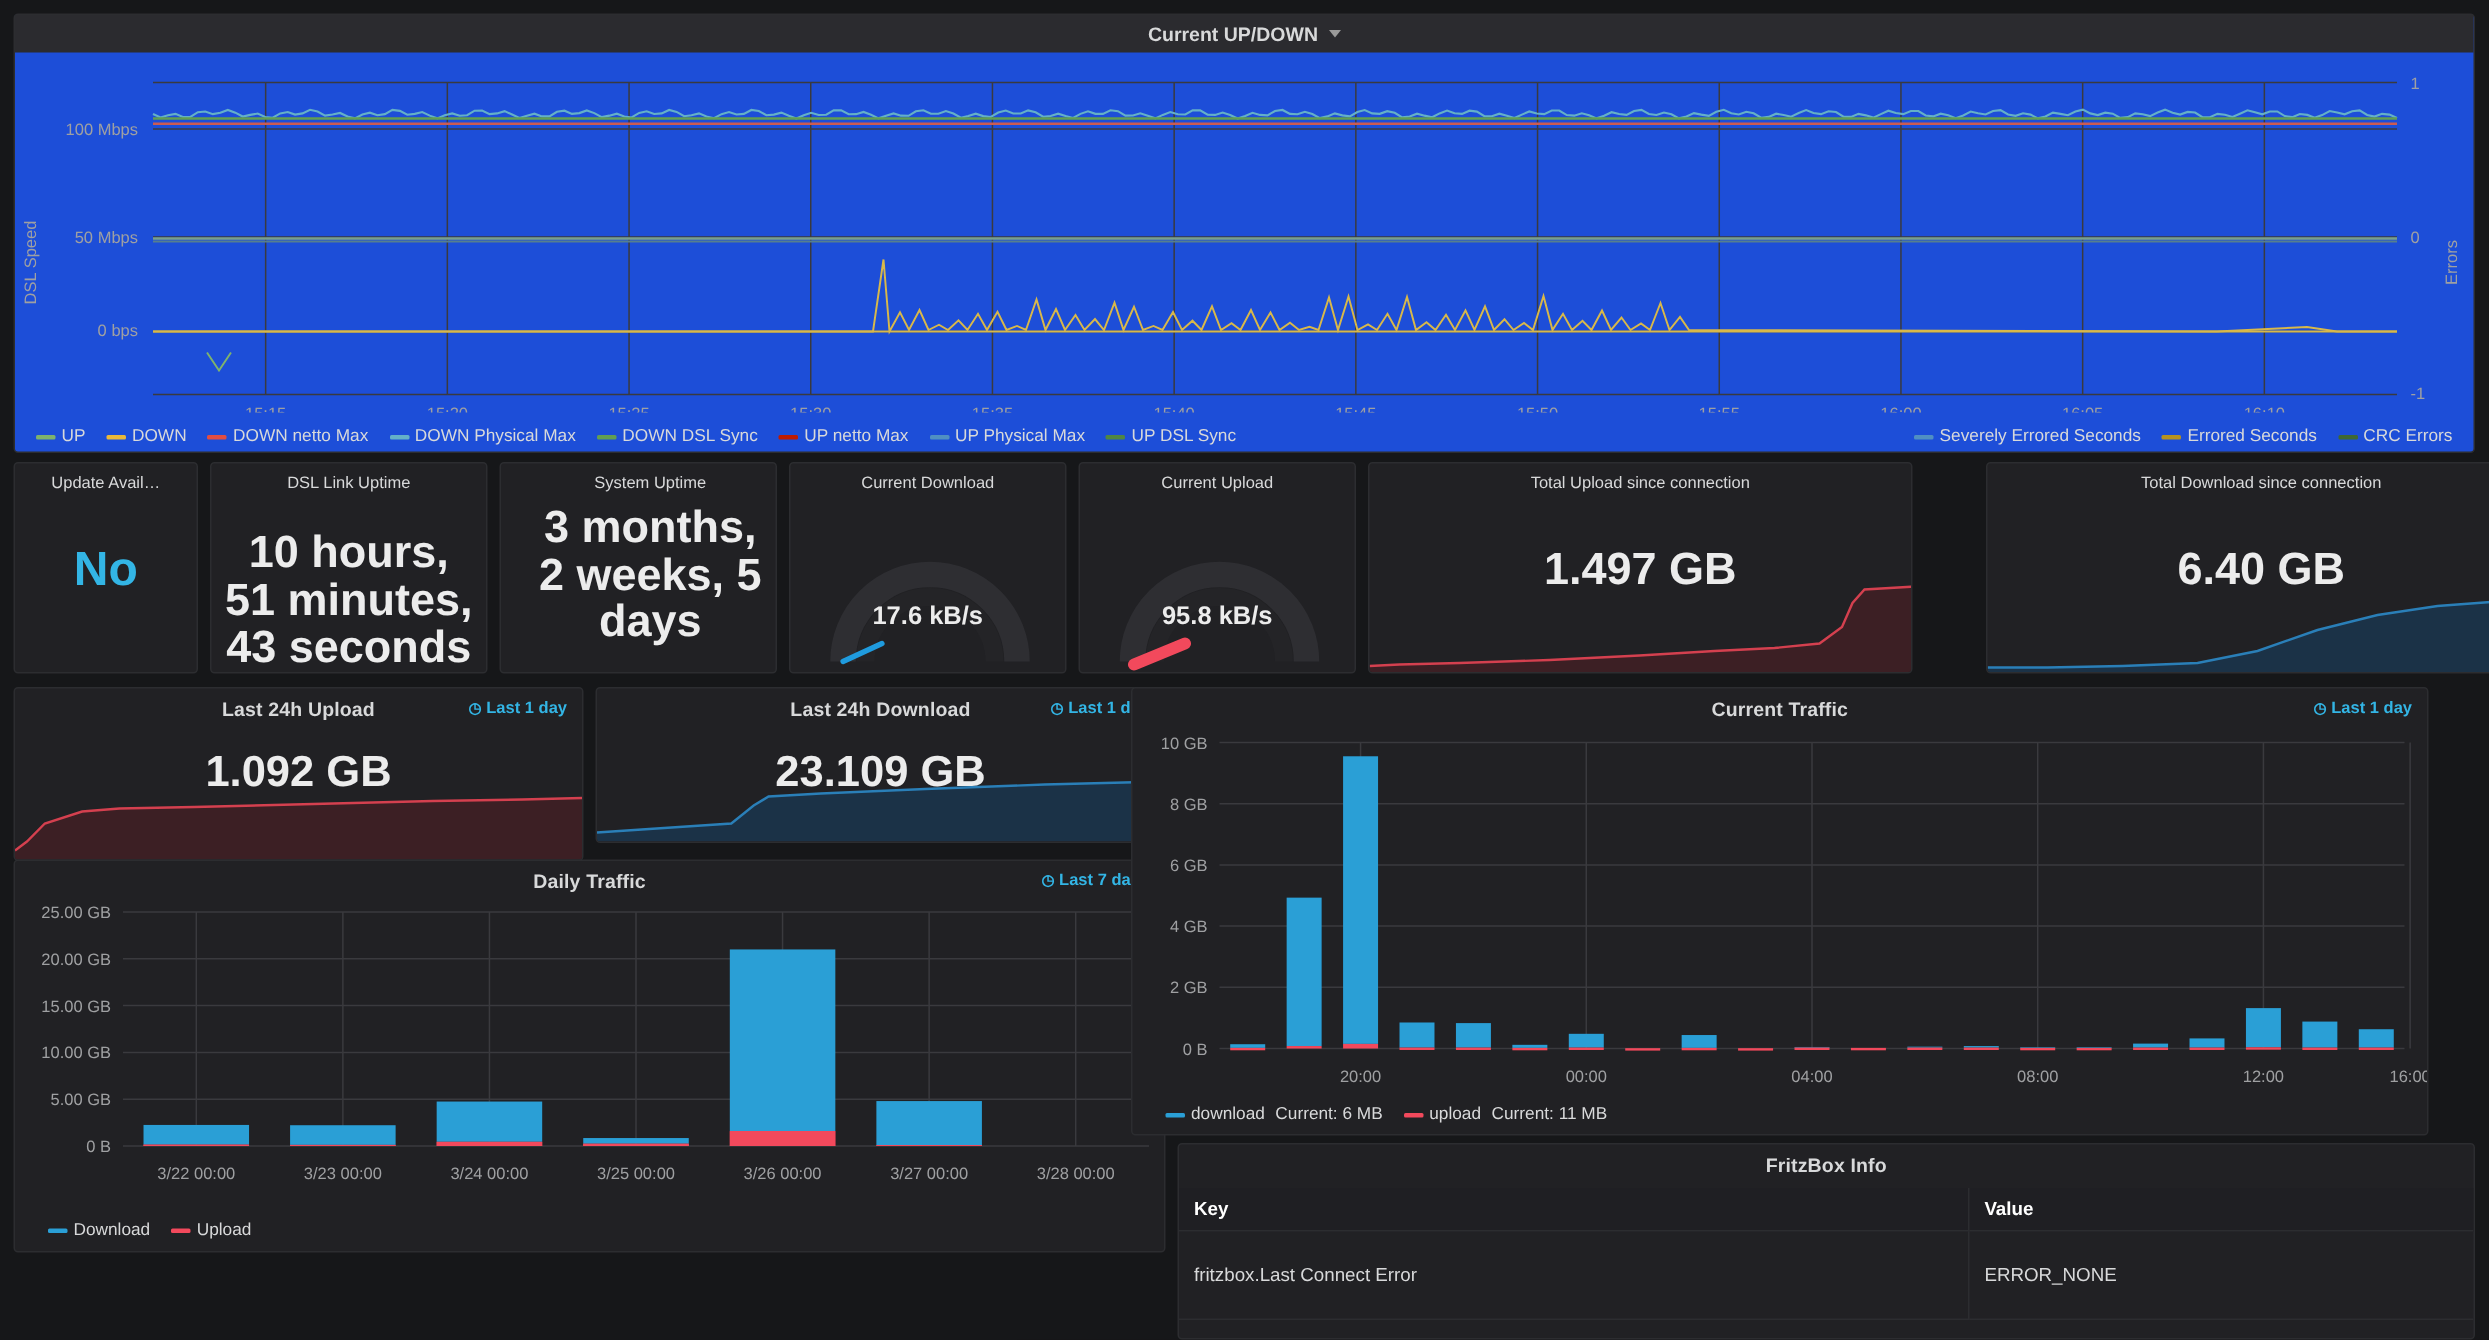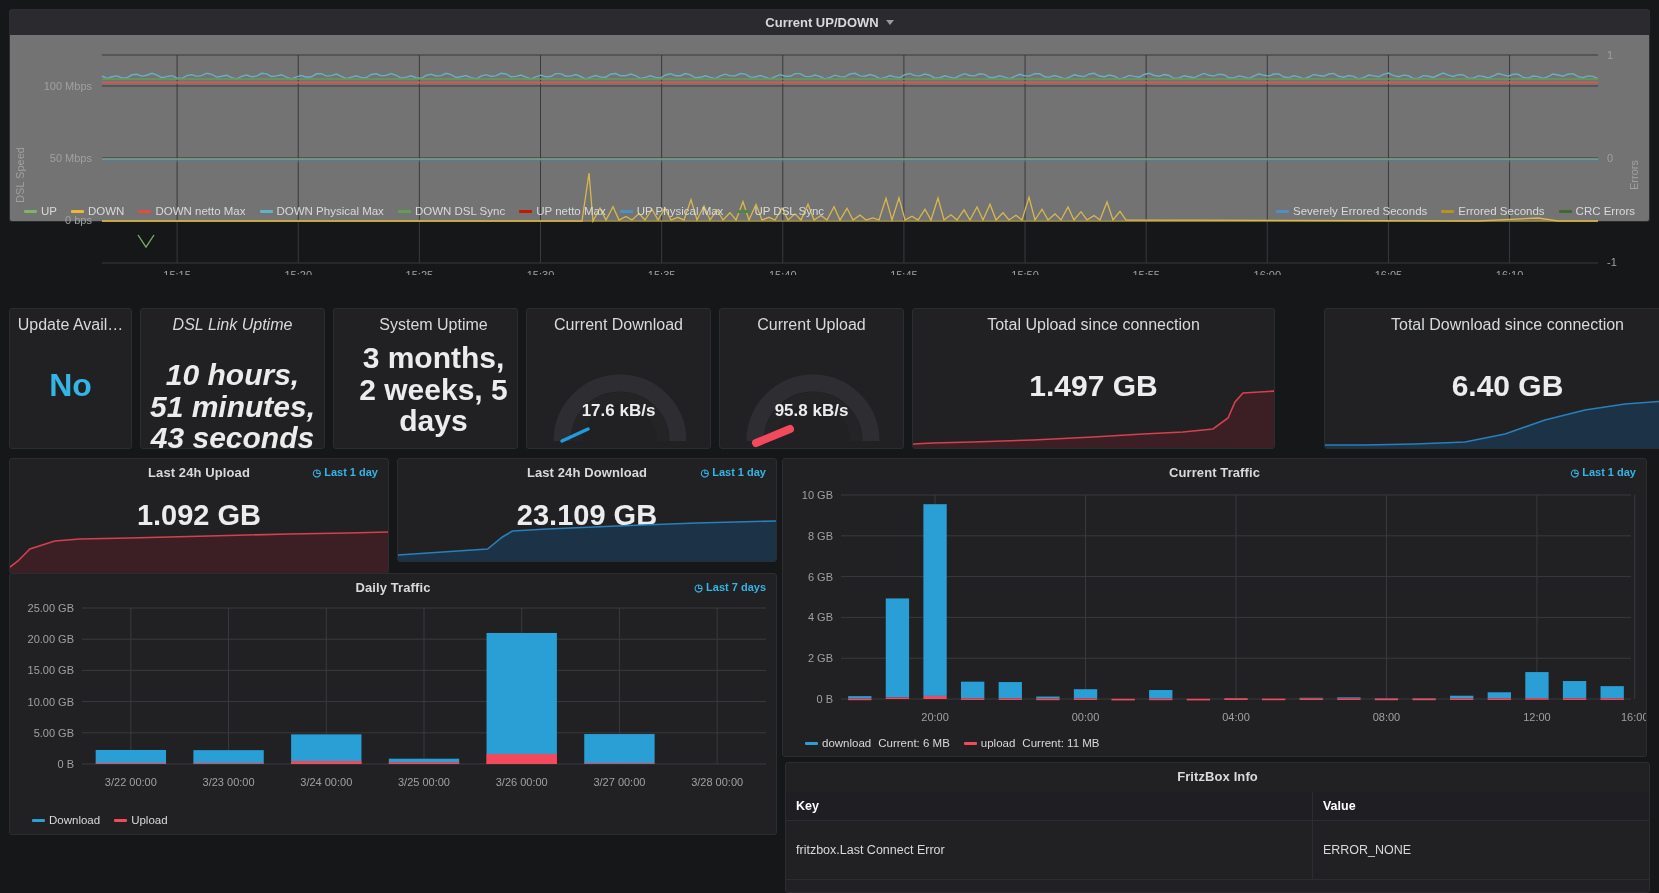--- a/index.html
+++ b/index.html
@@ -13,24 +13,24 @@
   .panel { background:#212124; border:1px solid #2c2d30; border-radius:3px; position:relative; }
   .panel-title { text-align:center; font-size:13px; font-weight:600; color:#d8d9da; padding-top:6px; letter-spacing:.1px;}
   .tr-badge { position:absolute; right:10px; top:7px; font-size:11px; font-weight:bold; color:#33b5e5; }
   .tr-badge .clk { font-size:10px; }
   .axis-label { font-size:11px; fill:#9fa0a2; }
   svg text { font-family:"Liberation Sans", sans-serif; }
   .legend { display:flex; align-items:center; gap:14px; font-size:11.5px; color:#d8d9da; }
   .legend .item { display:flex; align-items:center; gap:4px; white-space:nowrap;}
   .legend .dash { width:13px; height:3px; border-radius:1px; display:inline-block;}
   .bigval { text-align:center; font-weight:700; color:#ececec; line-height:1.05; }
-  .stat-title { text-align:center; font-size:16px; color:#d8d9da; padding-top:7px; }
+  .stat-title { text-align:center; font-size:11px; color:#d8d9da; padding-top:7px; }
 
   
-  #topPanel { position:absolute; left:9px; top:9px; width:1641px; height:213px; background:#737373; border:1px solid #2c2d30;}
+  #topPanel { position:absolute; left:9px; top:9px; width:1641px; height:293px; background:#1d4ed8; border:1px solid #2c2d30;}
   #topHeader { height:25px; background:#2b2b2f; display:flex; align-items:center; justify-content:center; font-size:13px; font-weight:600;}
   .caret { margin-left:7px; border-left:4px solid transparent;border-right:4px solid transparent;border-top:5px solid #9a9a9a; display:inline-block;}
   #topLegendRow { position:absolute; left:0; right:0; bottom:4px; display:flex; justify-content:space-between; padding:0 14px;}
 
   
   .statrow { position:absolute; top:308px; height:141px; }
   .spark { position:absolute; left:0; right:0; bottom:0; height:60px; }
 
   
   .row3 { position:absolute; top:458px; }
@@ -161,21 +161,21 @@
         </div>
       </div>
   </div>
 </div>
 
 <div class="statrow panel" style="left:9px; width:123px;">
   <div class="stat-title">Update Avail…</div>
   <div class="bigval" style="font-size:32px;color:#33b5e5;margin-top:35px;">No</div>
 </div>
 
-<div class="statrow panel" style="left:140px; width:185px;font-style:italic;">
+<div class="statrow panel" style="left:140px; width:185px;">
   <div class="stat-title">DSL Link Uptime</div>
   <div class="bigval" style="font-size:30px;margin-top:25px;padding:0 4px;">10 hours, 51 minutes, 43 seconds</div>
 </div>
 
 <div class="statrow panel" style="left:333px; width:185px;padding-left:16px;">
   <div class="stat-title">System Uptime</div>
   <div class="bigval" style="font-size:30px;margin-top:8px;padding:0 4px;">3 months, 2 weeks, 5 days</div>
 </div>
 
 <div class="statrow panel" style="left:526px; width:185px;overflow:hidden;">
@@ -290,21 +290,21 @@
         <span class="dash" style="background: rgb(42, 159, 214);"></span>
         <span>Download</span>
       </div>
       <div class="item">
         <span class="dash" style="background: rgb(242, 73, 92);"></span>
         <span>Upload</span>
       </div>
     </div>
 </div>
 
-<div class="panel" style="position:absolute;left:782px;top:458px;width:865px;height:299px;">
+<div class="panel" style="position:absolute;left:754px;top:458px;width:865px;height:299px;">
   <div class="panel-title">Current Traffic</div>
   <div class="tr-badge"><span class="clk">◷</span> <span>Last 1 day</span></div>
   <svg id="curSvg" width="863" height="248" viewBox="0 0 863 248" style="position:absolute;left:0;top:22px;">
       <line x1="58" y1="218" x2="848" y2="218" stroke="#3a3a3e" stroke-width="1"></line>
       <text x="50" y="222" text-anchor="end" fill="#9fa0a2" font-size="11">0 B</text>
       <line x1="58" y1="177.2" x2="848" y2="177.2" stroke="#3a3a3e" stroke-width="1"></line>
       <text x="50" y="181.2" text-anchor="end" fill="#9fa0a2" font-size="11">2 GB</text>
       <line x1="58" y1="136.39999999999998" x2="848" y2="136.39999999999998" stroke="#3a3a3e" stroke-width="1"></line>
       <text x="50" y="140.39999999999998" text-anchor="end" fill="#9fa0a2" font-size="11">4 GB</text>
       <line x1="58" y1="95.60000000000001" x2="848" y2="95.60000000000001" stroke="#3a3a3e" stroke-width="1"></line>

